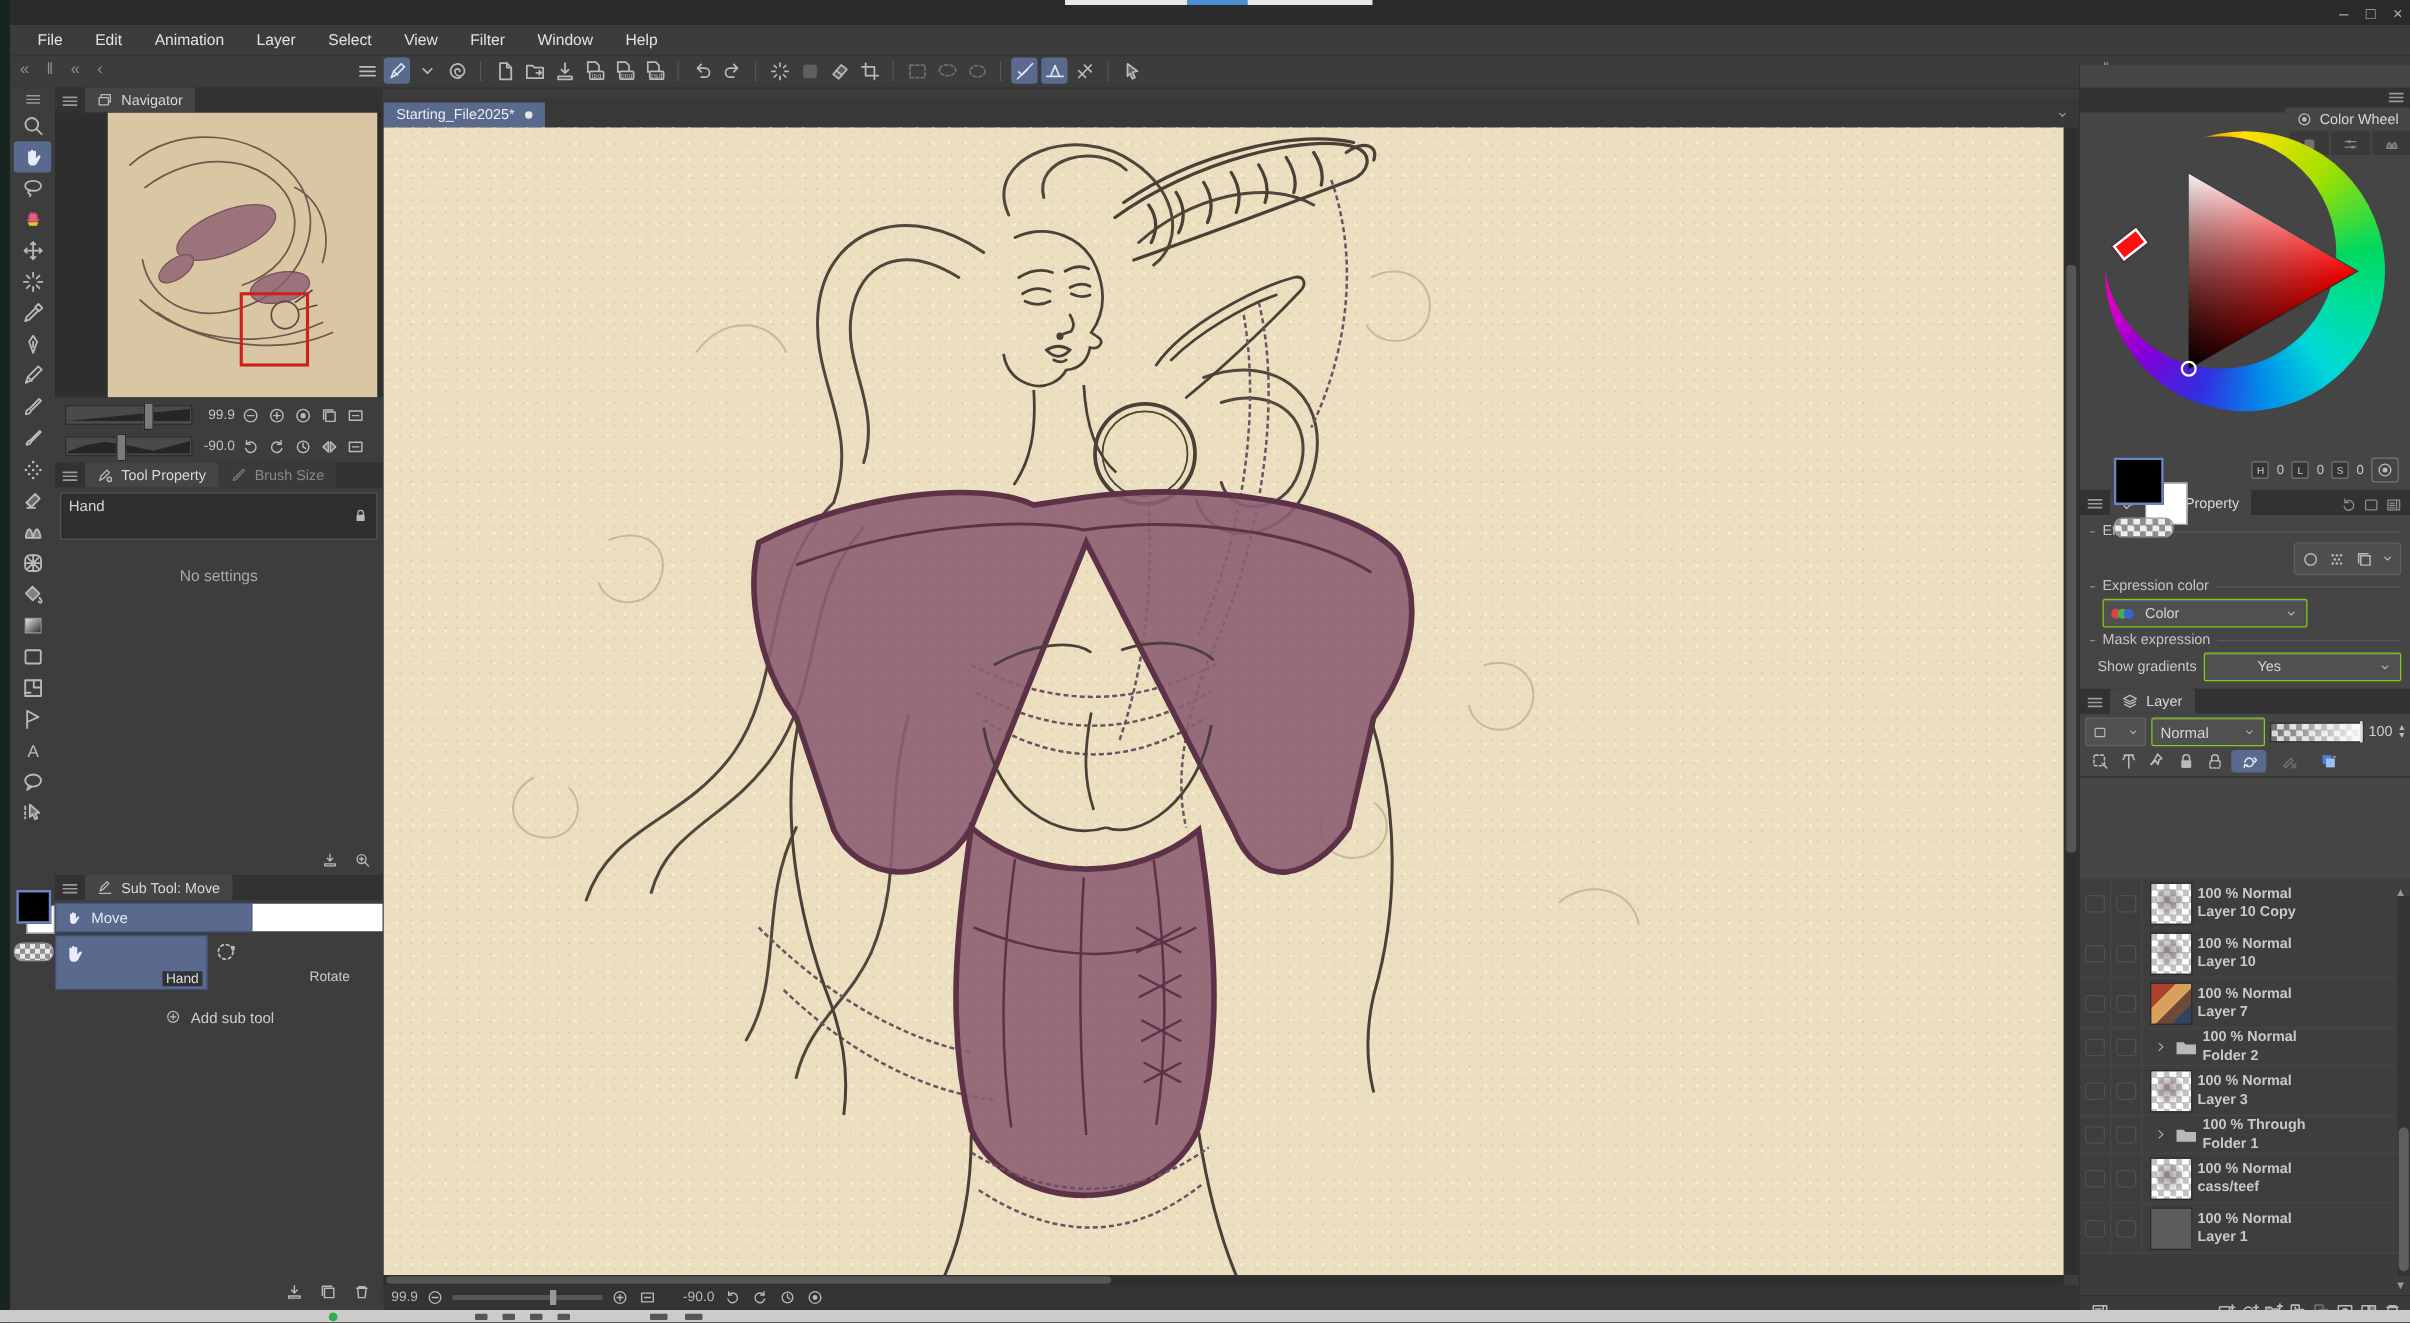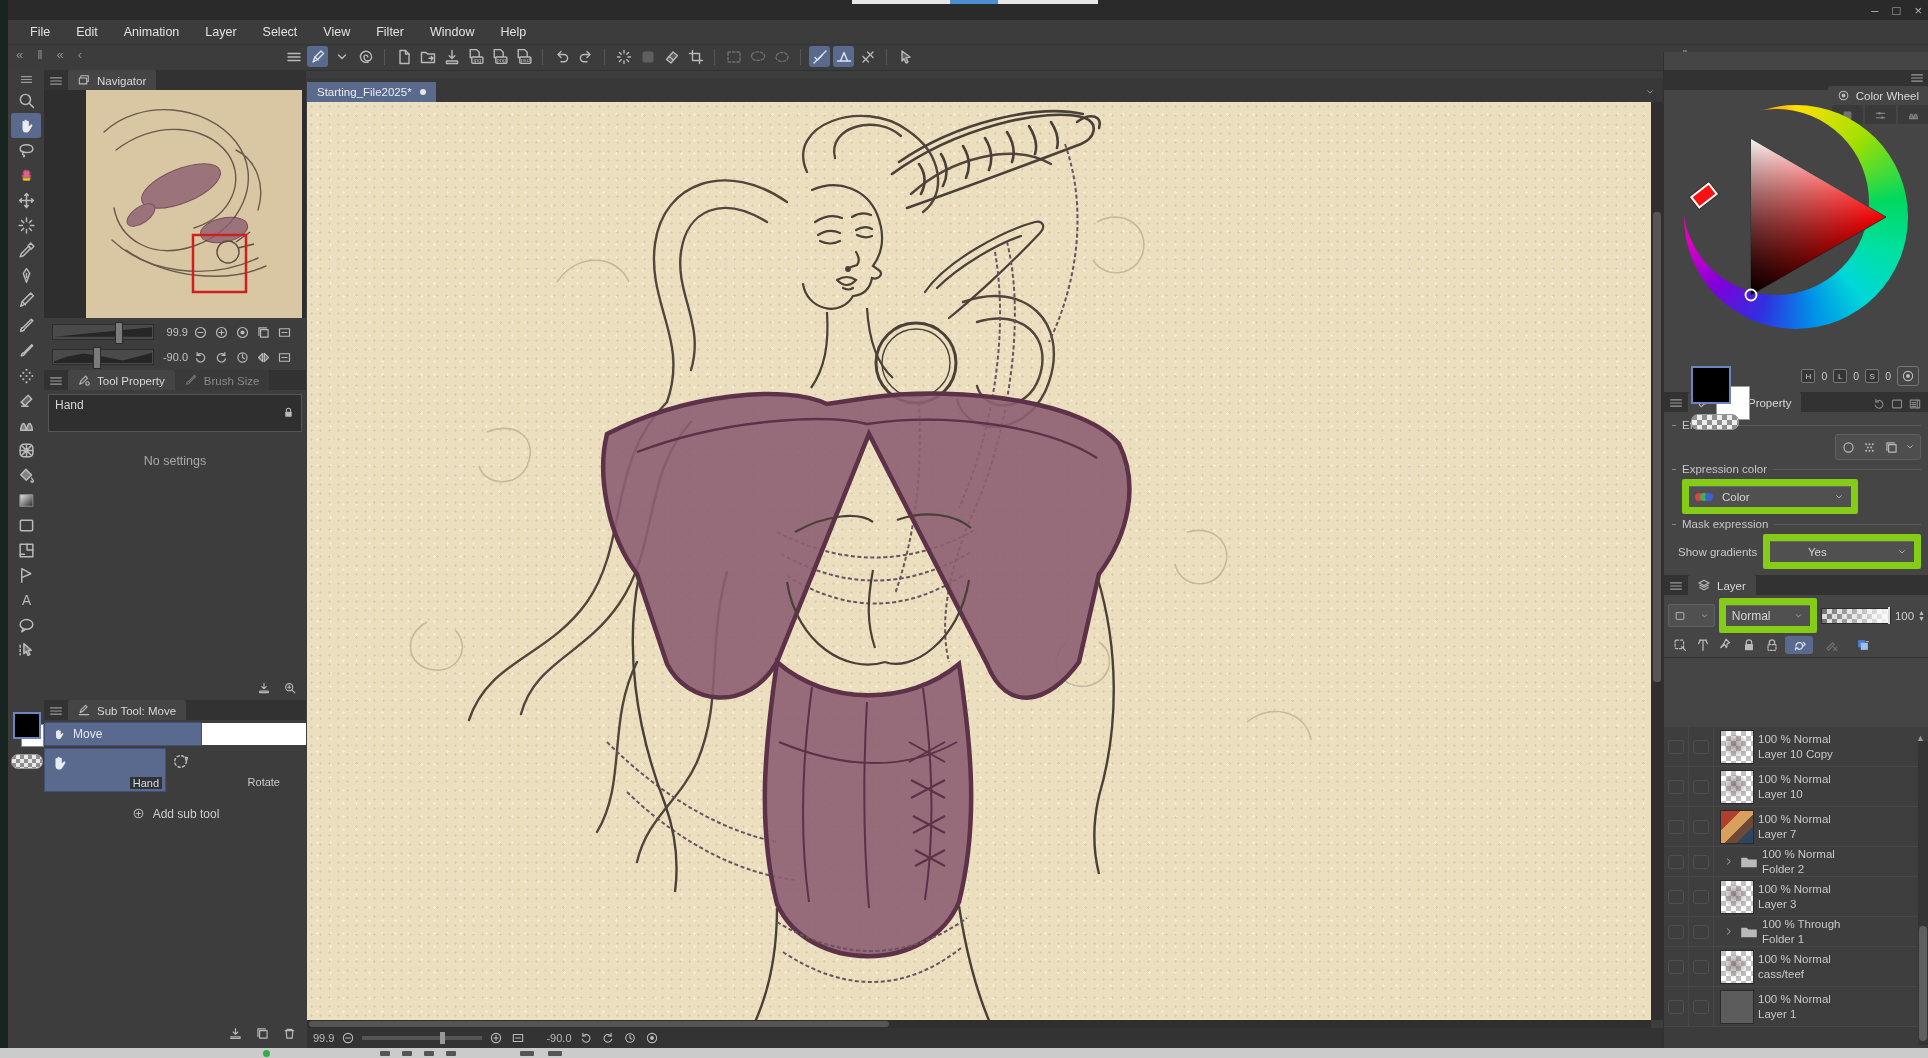--- a/index.html
+++ b/index.html
@@ -104,21 +104,21 @@
   .cw-tr{position:absolute;left:0;top:48px;width:46px;height:14px;border:1px solid #999;border-radius:7px;background:repeating-conic-gradient(#ededed 0% 25%,#8f8f8f 0% 50%);background-size:10px 10px;}
   .hls-row{position:absolute;right:10px;bottom:6px;display:flex;align-items:center;gap:6px;color:#c9c9c9;font-size:10.5px;}
   .hls-box{width:12px;height:12px;background:#353535;border:1px solid #777;border-radius:2px;display:flex;align-items:center;justify-content:center;font-size:8px;color:#cfcfcf;}
   
   .lp-body{padding:4px 8px 6px 8px;color:#c9c9c9;font-size:11.5px;}
   .lp-label{display:flex;align-items:center;gap:6px;margin-top:3px;color:#c6c6c6;}
   .lp-label:before{content:"";width:4px;height:1px;background:#8a8a8a;}
   .lp-label:after{content:"";flex:1;height:1px;background:#5a5a5a;}
   .lp-effect-group{margin:3px 0 2px auto;width:84px;height:24px;background:#4e4e4e;border:1px solid #5f5f5f;border-radius:3px;display:flex;align-items:center;justify-content:space-evenly;}
   .lp-effect-group .icon{width:17px;height:17px;}
-  .dropdown{height:21px;background:#505050;border:7px solid #84cc16;border-radius:2px;display:flex;align-items:center;padding:0 6px;gap:6px;color:#d5d5d5;box-shadow:inset 0 1px 0 #6a6a6a;}
+  .dropdown{height:21px;background:#505050;border:1px solid #84cc16;border-radius:2px;display:flex;align-items:center;padding:0 6px;gap:6px;color:#d5d5d5;box-shadow:inset 0 1px 0 #6a6a6a;}
   .dropdown .dd-caret{margin-left:auto;color:#b5b5b5;}
   .tri-dots{display:inline-flex;}
   .tri-dots i{width:8px;height:8px;border-radius:50%;margin-right:-3px;}
   
   .blendrow{display:flex;align-items:center;gap:4px;padding:3px 4px 2px 4px;}
   .combo-sq{width:40px;height:21px;background:#505050;border:1px solid #626262;border-radius:2px;display:flex;align-items:center;justify-content:space-between;padding:0 4px;}
   .op-slider{position:relative;width:74px;height:14px;border:1px solid #2c2c2c;background:repeating-conic-gradient(#d8d8d8 0% 25%,#6f6f6f 0% 50%);background-size:10px 10px;}
   .op-slider .ov{position:absolute;inset:0;background:linear-gradient(to right,rgba(255,255,255,0),rgba(255,255,255,.95));}
   .op-slider .mk{position:absolute;right:0;top:-2px;width:2px;height:17px;background:#ddd;}
   .spin{display:flex;flex-direction:column;color:#bbb;font-size:7px;line-height:6px;}
@@ -127,21 +127,21 @@
   #layer-list{position:absolute;left:0;right:0;top:152px;bottom:24px;background:#3c3c3c;overflow:hidden;}
   .lrow{position:relative;display:flex;align-items:center;height:39px;border-bottom:1px solid #474747;background:#3e3e3e;}
   .lrow.folderrow{height:29px;}
   .lcell{width:24px;height:100%;border-right:1px solid #474747;display:flex;align-items:center;justify-content:center;}
   .cellbox{width:14px;height:12px;border:1px solid #505050;border-radius:3px;}
   .lthumb{width:32px;height:32px;margin:0 4px 0 6px;border:1px solid #2a2a2a;background:#fff;}
   .lthumb.checker{background:repeating-conic-gradient(#ffffff 0% 25%,#c2c2c2 0% 50%);background-size:10px 10px;position:relative;}
   .lthumb.checker:after{content:"";position:absolute;inset:4px;border-radius:40% 60% 50% 50%;background:radial-gradient(circle at 40% 40%,rgba(90,70,70,.55),rgba(90,70,70,0) 70%);}
   .lthumb.art{background:linear-gradient(135deg,#b0402e 0 30%,#d8a05c 0 55%,#6d4a38 0 75%,#30455f 0);}
   .lthumb.gray{background:#5c5c5c;}
-  .ltext{flex:1;line-height:15px;font-size:11.5px;color:#c9c9c9;overflow:hidden;white-space:nowrap;}
+  .ltext{flex:1;line-height:15px;font-size:11.5px;color:#c9c9c9;overflow:hidden;white-space:nowrap;font-weight:bold;}
   .lfold{display:flex;align-items:center;gap:4px;margin:0 2px 0 8px;color:#b5b5b5;}
   .listscroll{position:absolute;right:1px;top:166px;bottom:40px;width:10px;background:#343434;}
   .listscroll .th{position:absolute;left:1px;right:1px;top:185px;height:115px;background:#5f5f5f;border-radius:4px;}
   .lyr-bottom{position:absolute;left:0;right:0;bottom:0;height:24px;background:#3a3a3a;border-top:1px solid #2e2e2e;display:flex;align-items:center;padding:0 6px;}
   .lyr-bottom .icon{width:19px;height:18px;}
   .lyr-bottom .spacer{flex:1;}
   .chev{position:absolute;color:#9a9a9a;font-size:9px;}
   
   .taskbar{position:absolute;left:0;right:0;bottom:0;height:10px;background:#cbcbcb;}
   .taskbar .gdot{position:absolute;left:263px;top:2px;width:7px;height:7px;border-radius:50%;background:#2fae4a;}

